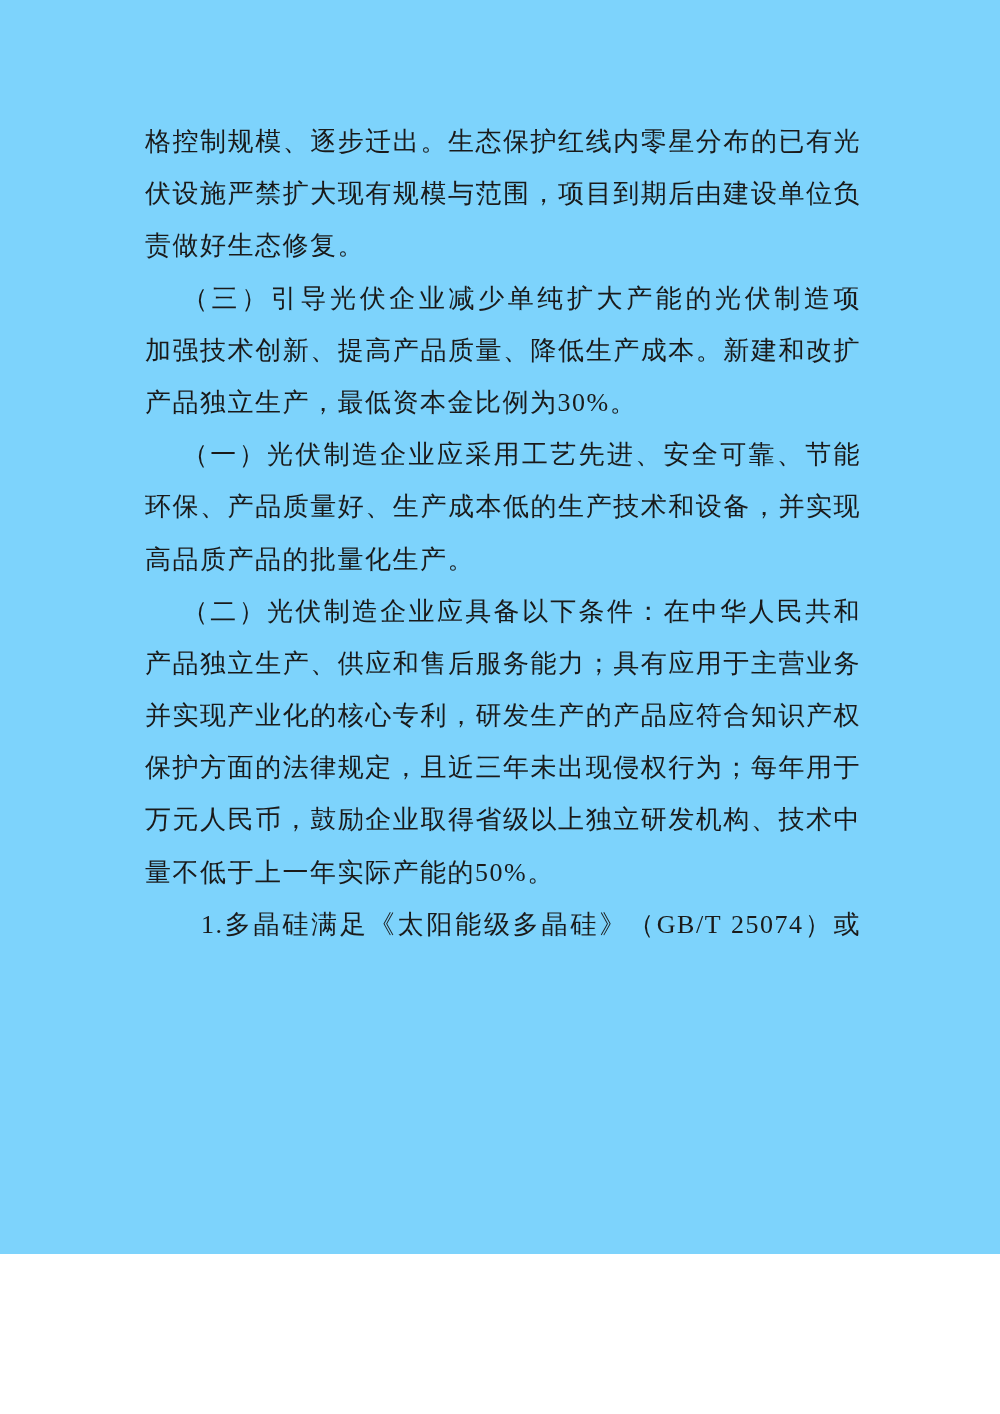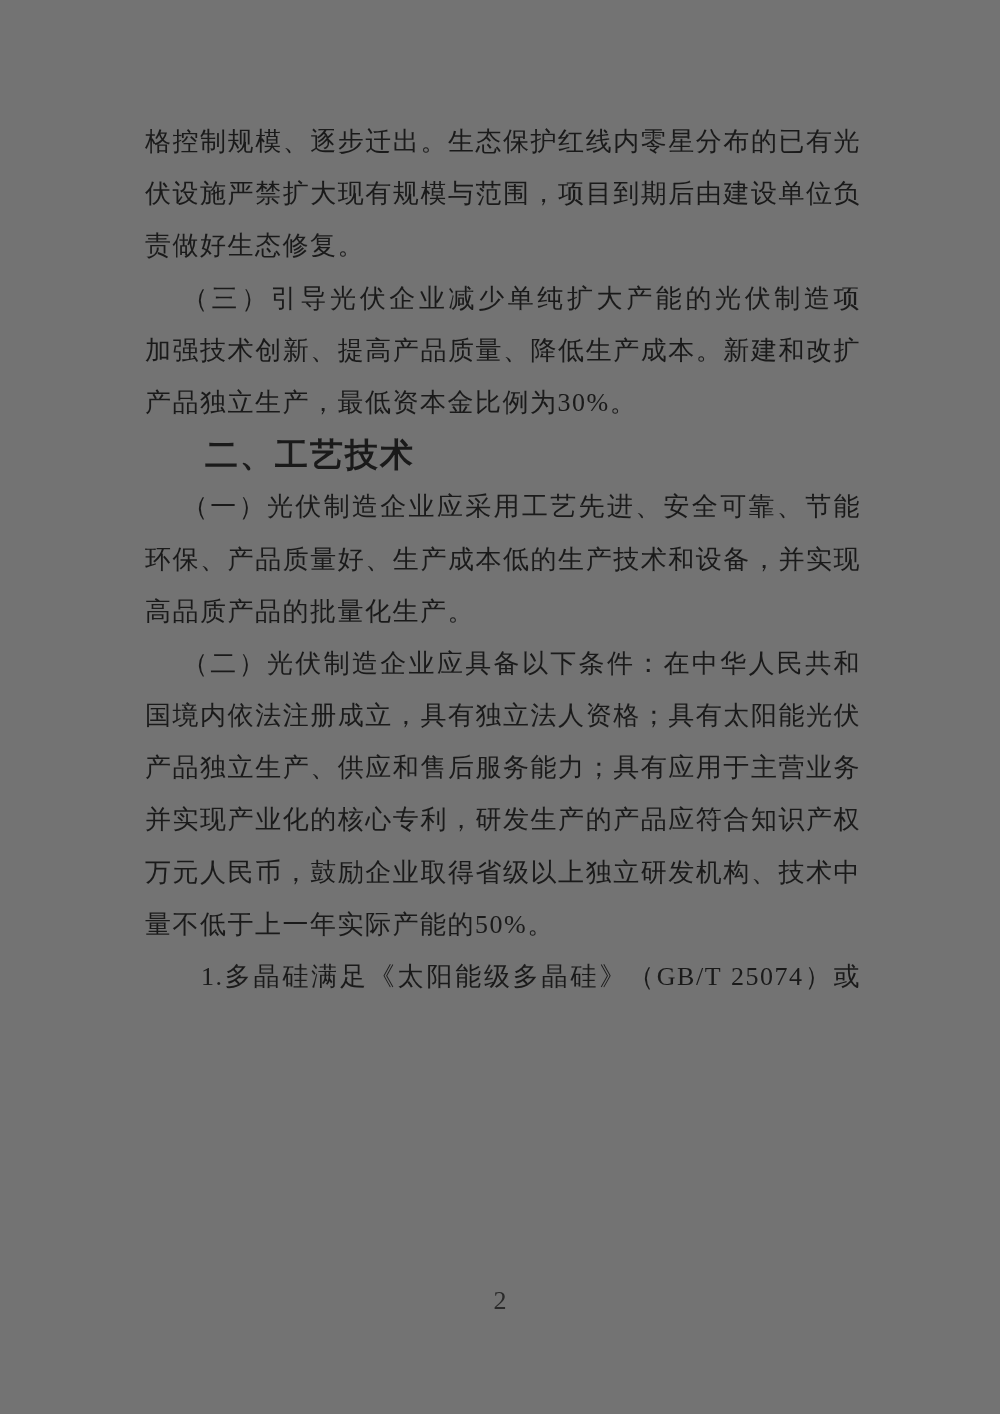--- a/index.html
+++ b/index.html
@@ -3,22 +3,22 @@
 <meta charset="utf-8">
 <style>
   html, body {
     margin: 0;
     padding: 0;
     background: #ffffff;
   }
   .page {
     position: relative;
     width: 1000px;
-    height: 1414px;
-    background: #737373;
+    height: 1254px;
+    background: #7dd3fc;
     overflow: hidden;
     font-family: "Liberation Serif", "DejaVu Serif", serif;
     color: #1a1a1a;
   }
   .text-block {
     position: absolute;
     left: 145px;
     top: 116px;
     width: 716px;
   }
@@ -78,33 +78,32 @@
       <div class="ln j">伏设施严禁扩大现有规模与范围，项目到期后由建设单位负</div>
       <div class="ln">责做好生态修复。</div>
     </div>
 
     <div class="para">
       <div class="ln j ind">（三）引导光伏企业减少单纯扩大产能的光伏制造项目，</div>
       <div class="ln j">加强技术创新、提高产品质量、降低生产成本。新建和改扩</div>
       <div class="ln">产品独立生产，最低资本金比例为30%。</div>
     </div>
 
-    <div class="head">二、工艺技术</div>
 
     <div class="para">
       <div class="ln j ind">（一）光伏制造企业应采用工艺先进、安全可靠、节能</div>
       <div class="ln j">环保、产品质量好、生产成本低的生产技术和设备，并实现</div>
       <div class="ln">高品质产品的批量化生产。</div>
     </div>
 
     <div class="para">
       <div class="ln j ind">（二）光伏制造企业应具备以下条件：在中华人民共和</div>
-      <div class="ln j">国境内依法注册成立，具有独立法人资格；具有太阳能光伏</div>
       <div class="ln j">产品独立生产、供应和售后服务能力；具有应用于主营业务</div>
       <div class="ln j">并实现产业化的核心专利，研发生产的产品应符合知识产权</div>
+      <div class="ln j">保护方面的法律规定，且近三年未出现侵权行为；每年用于</div>
       <div class="ln j">万元人民币，鼓励企业取得省级以上独立研发机构、技术中</div>
       <div class="ln">量不低于上一年实际产能的50%。</div>
     </div>
 
 
     <div class="para">
       <div class="ln j ind2">1.多晶硅满足《太阳能级多晶硅》（GB/T 25074）或《流</div>
     </div>
 
   </div>

